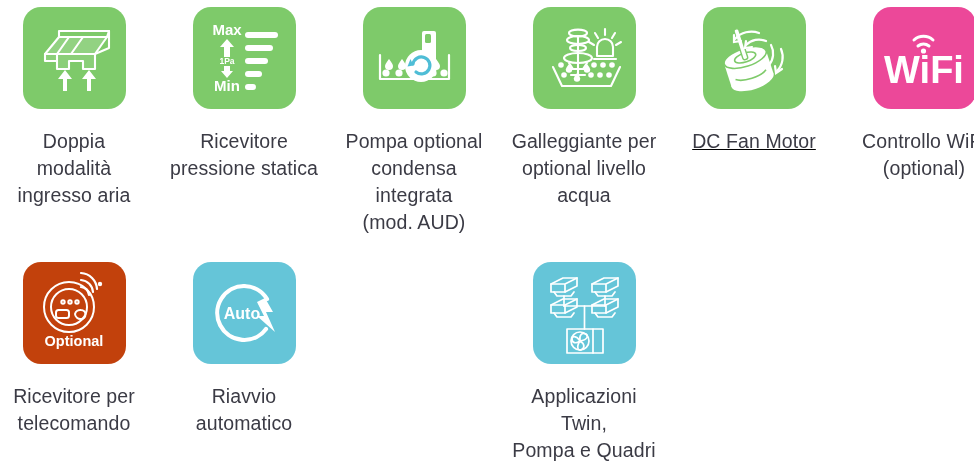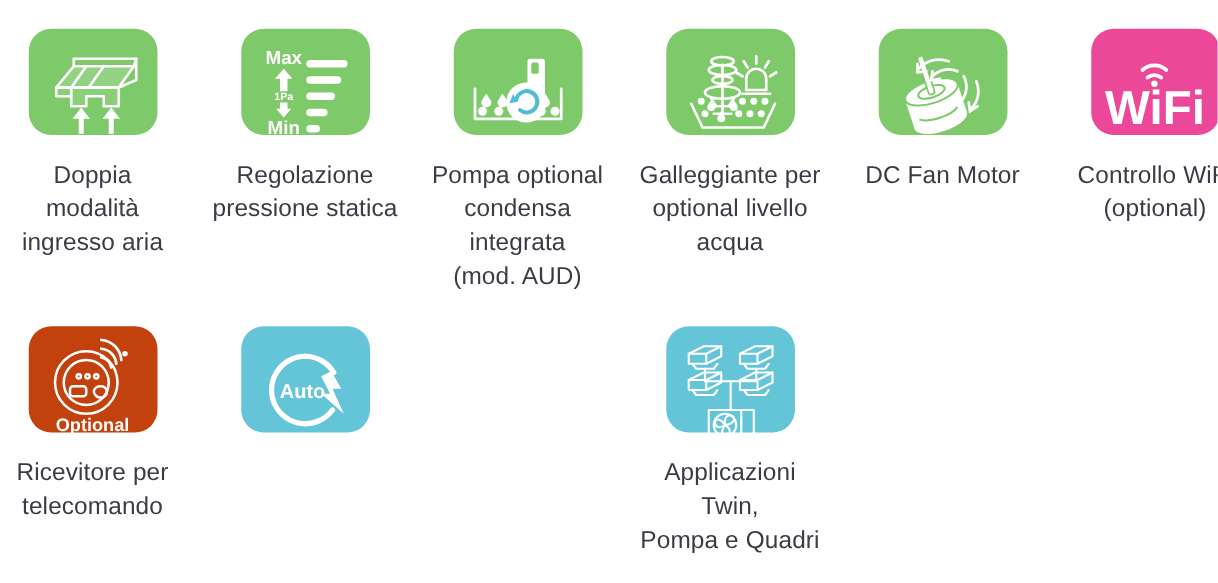--- a/index.html
+++ b/index.html
@@ -18,50 +18,50 @@
     width: 974px;
     height: 466px;
   }
   .feature-cell {
     position: absolute;
     width: 170px;
     box-sizing: border-box;
   }
   .feature-tile {
     width: 103px;
-    height: 85px;
+    height: 102px;
     border-radius: 18px;
     position: relative;
-    margin: 16px auto;
+    margin: 0 auto;
     display: block;
   }
   .feature-tile svg {
     display: block;
     width: 103px;
     height: 103px;
   }
   .feature-label {
     margin-top: 19px;
     text-align: center;
     color: #3b3b45;
     font-size: 19.5px;
     line-height: 27px;
     letter-spacing: 0.1px;
     white-space: pre-line;
     font-family: "Liberation Sans", sans-serif;
   }
   
   .row1 { top: 7px; }
-  .row2 { top: 245px; }
+  .row2 { top: 262px; }
   
   .col1 { left: -11px; }
   .col2 { left: 159px; }
   .col3 { left: 329px; }
   .col4 { left: 499px; }
-  .col5 { left: 669px; }
+  .col5 { left: 669px; text-decoration: underline; }
   .col6 { left: 839px; }
   .col6 .feature-label { width: 190px; margin-left: -10px; }
 </style>
 </head>
 <body>
 
 <div id="feature-grid">
 
   <div class="feature-cell row1 col1">
     <div class="feature-tile" style="background:#7ECA6A">
@@ -98,21 +98,21 @@
         </g>
         <g fill="#ffffff">
           <rect x="52" y="25" width="33" height="6" rx="3"></rect>
           <rect x="52" y="38" width="28" height="6" rx="3"></rect>
           <rect x="52" y="51" width="23" height="6" rx="3"></rect>
           <rect x="52" y="64" width="17" height="6" rx="3"></rect>
           <rect x="52" y="77" width="11" height="6" rx="3"></rect>
         </g>
       </svg>
     </div>
-    <div class="feature-label">Regolazione
+    <div class="feature-label">Ricevitore
 pressione statica</div>
   </div>
 
   <div class="feature-cell row1 col3">
     <div class="feature-tile" style="background:#7ECA6A">
       <svg viewBox="0 0 103 103">
         <g fill="none" stroke="#ffffff" stroke-width="2.2" stroke-linecap="round" stroke-linejoin="round">
           <path d="M17 48 L17 72 L86 72 L86 48"></path>
         </g>
         <g fill="#ffffff">
@@ -248,20 +248,22 @@
 
   <div class="feature-cell row2 col2">
     <div class="feature-tile" style="background:#65C5D8">
       <svg viewBox="0 0 103 103">
         <path d="M51 24 a27 27 0 1 0 22 43" fill="none" stroke="#ffffff" stroke-width="4.2" stroke-linecap="round"></path>
         <path d="M51 24 a27 27 0 0 1 23 13" fill="none" stroke="#ffffff" stroke-width="4.2" stroke-linecap="round"></path>
         <path d="M72 36 L80 50 L73 50 L82 70 L64 54 L71 54 L64 40 Z" fill="#ffffff"></path>
         <text x="49" y="57" fill="#ffffff" font-family="Liberation Sans, sans-serif" font-size="16" font-weight="bold" text-anchor="middle">Auto</text>
       </svg>
     </div>
+    <div class="feature-label">Riavvio
+automatico</div>
   </div>
 
 
   <div class="feature-cell row2 col4">
     <div class="feature-tile" style="background:#65C5D8">
       <svg viewBox="0 0 103 103">
         <g fill="none" stroke="#ffffff" stroke-width="1.7" stroke-linejoin="round" stroke-linecap="round">
 
           <path d="M18 22 L30 16 L44 16 L44 24 L32 30 L18 30 Z"></path>
           <path d="M21 30 L24 34 L38 34 L41 30"></path>

